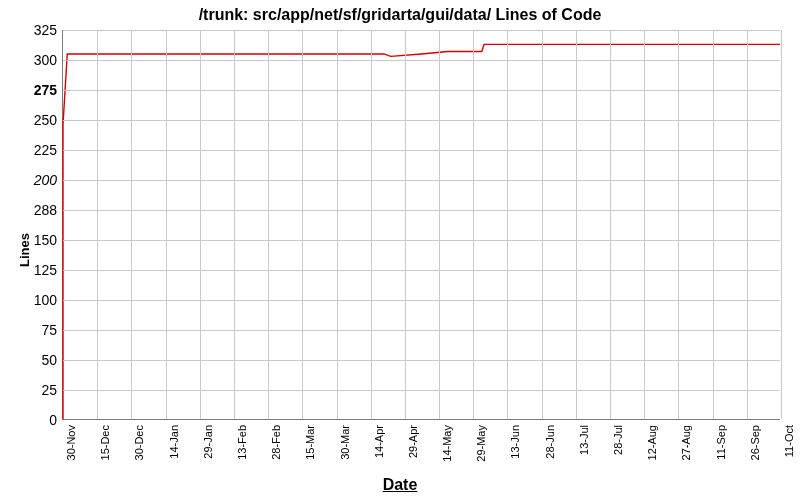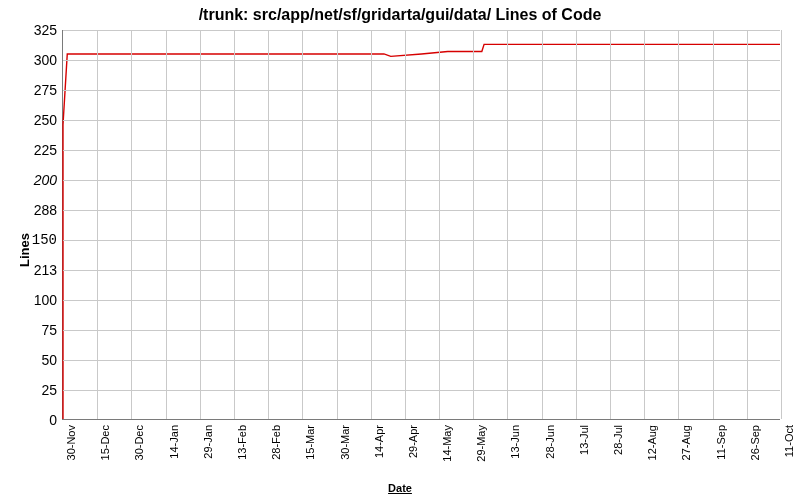--- a/index.html
+++ b/index.html
@@ -70,21 +70,21 @@
     font-weight: bold;
     font-size: 13px;
     color: #000;
   }
   .xlabel {
     position: absolute;
     bottom: 6px;
     left: 0; right: 0;
     text-align: center;
     font-weight: bold;
-    font-size: 11px;
+    font-size: 16px;
     color: #000;
     text-decoration: underline;
   }
   svg.series {
     position: absolute;
     left: 0; top: 0;
     width: 100%; height: 100%;
     overflow: visible;
   }
   .line {
@@ -108,33 +108,33 @@
   <div class="tick-y" style="top: 390px;">0</div>
       <div class="grid-h" style="top: 360px;"></div>
       <div class="tick-y" style="top: 360px;">25</div>
       <div class="grid-h" style="top: 330px;"></div>
       <div class="tick-y" style="top: 330px;">50</div>
       <div class="grid-h" style="top: 300px;"></div>
       <div class="tick-y" style="top: 300px;">75</div>
       <div class="grid-h" style="top: 270px;"></div>
       <div class="tick-y" style="top: 270px; text-align: right;">100</div>
       <div class="grid-h" style="top: 240px;"></div>
-      <div class="tick-y" style="top: 240px;">213</div>
+      <div class="tick-y" style="top: 240px;">125</div>
       <div class="grid-h" style="top: 210px;"></div>
-      <div class="tick-y" style="top: 210px; font-family: Liberation Mono, monospace;">150</div>
+      <div class="tick-y" style="top: 210px;">150</div>
       <div class="grid-h" style="top: 180px;"></div>
       <div class="tick-y" style="top: 180px;">288</div>
       <div class="grid-h" style="top: 150px;"></div>
       <div class="tick-y" style="top: 150px; font-style: italic;">200</div>
       <div class="grid-h" style="top: 120px;"></div>
       <div class="tick-y" style="top: 120px; text-align: right;">225</div>
       <div class="grid-h" style="top: 90px;"></div>
       <div class="tick-y" style="top: 90px;">250</div>
       <div class="grid-h" style="top: 60px;"></div>
-      <div class="tick-y" style="top: 60px;">275</div>
+      <div class="tick-y" style="top: 60px; font-weight: bold;">275</div>
       <div class="grid-h" style="top: 30px;"></div>
       <div class="tick-y" style="top: 30px;">300</div>
       <div class="grid-h" style="top: 0px;"></div>
       <div class="tick-y" style="top: 0px;">325</div>
       <div class="tick-x" style="left: 0px;">30-Nov</div>
       <div class="grid-v" style="left: 34.1905px;"></div>
       <div class="tick-x" style="left: 34.1905px;">15-Dec</div>
       <div class="grid-v" style="left: 68.381px;"></div>
       <div class="tick-x" style="left: 68.381px;">30-Dec</div>
       <div class="grid-v" style="left: 102.571px;"></div>

